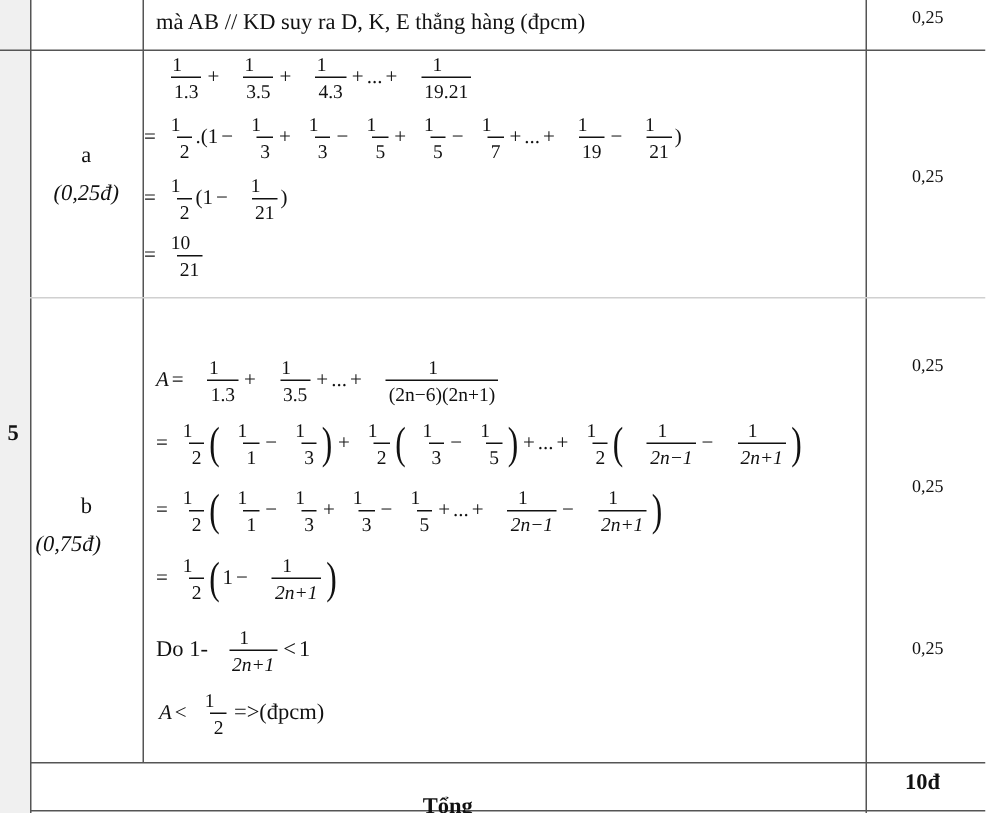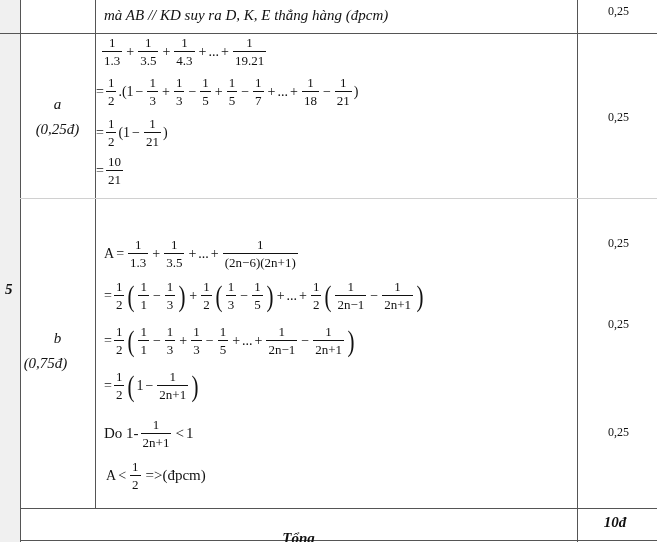--- a/index.html
+++ b/index.html
@@ -8,32 +8,32 @@
     font-family: "Liberation Serif", "DejaVu Serif", serif;
     color: #111;
   }
   .left-strip {
     position: absolute; left: 0; top: 0; width: 20px; height: 542px;
     background: #f0f0f0;
   }
   .vline { position: absolute; width: 1px; background: #555; }
   .hline { position: absolute; height: 1px; background: #555; }
   .hline.light { background: #d0d0d0; }
-  .cell-text { position: absolute; font-size: 15px; white-space: nowrap; font-style: italic; }
+  .cell-text { position: absolute; font-size: 15px; white-space: nowrap; }
   .score { position: absolute; font-size: 12px; left: 608px; }
   .center { text-align: center; }
 
   
   .math { position: absolute; font-size: 14px; white-space: nowrap; display: flex; align-items: center; }
   .frac { display: inline-flex; flex-direction: column; align-items: center; vertical-align: middle; margin: 0 2px; line-height: 1; }
   .frac .num { padding: 0 2px 2px; font-size: 13px; }
-  .frac .den { border-top: 1px solid #111; padding: 2px 2px 0; font-size: 13px; }
+  .frac .den { border-top: 1px solid #111; padding: 2px 2px 0; font-size: 13px; margin-left: 12px; }
   .op { margin: 0 2px; }
   .paren { font-size: 30px; line-height: 1; font-weight: 200; transform: scaleX(0.7); display: inline-block; }
-  .it { }
+  .it { font-style: italic; }
   .bold { font-weight: bold; }
 </style>
 </head>
 <body>
 
 <div class="left-strip"></div>
 
 <div class="vline" style="left:20px; top:0; height:542px;"></div>
 <div class="vline" style="left:95px; top:0; height:508px;"></div>
 <div class="vline" style="left:577px; top:0; height:542px;"></div>
@@ -105,21 +105,21 @@
   <span class="op">−</span>
   <span class="frac">
       <span class="num">1</span>
       <span class="den">7</span>
     </span>
   <span class="op">+</span>
     <span>...</span>
     <span class="op">+</span>
   <span class="frac">
       <span class="num">1</span>
-      <span class="den">18</span>
+      <span class="den">19</span>
     </span>
   <span class="op">−</span>
   <span class="frac">
       <span class="num">1</span>
       <span class="den">21</span>
     </span>
   <span>)</span>
 </div>
 
 <div class="math" style="left:96px; top:117px;">

